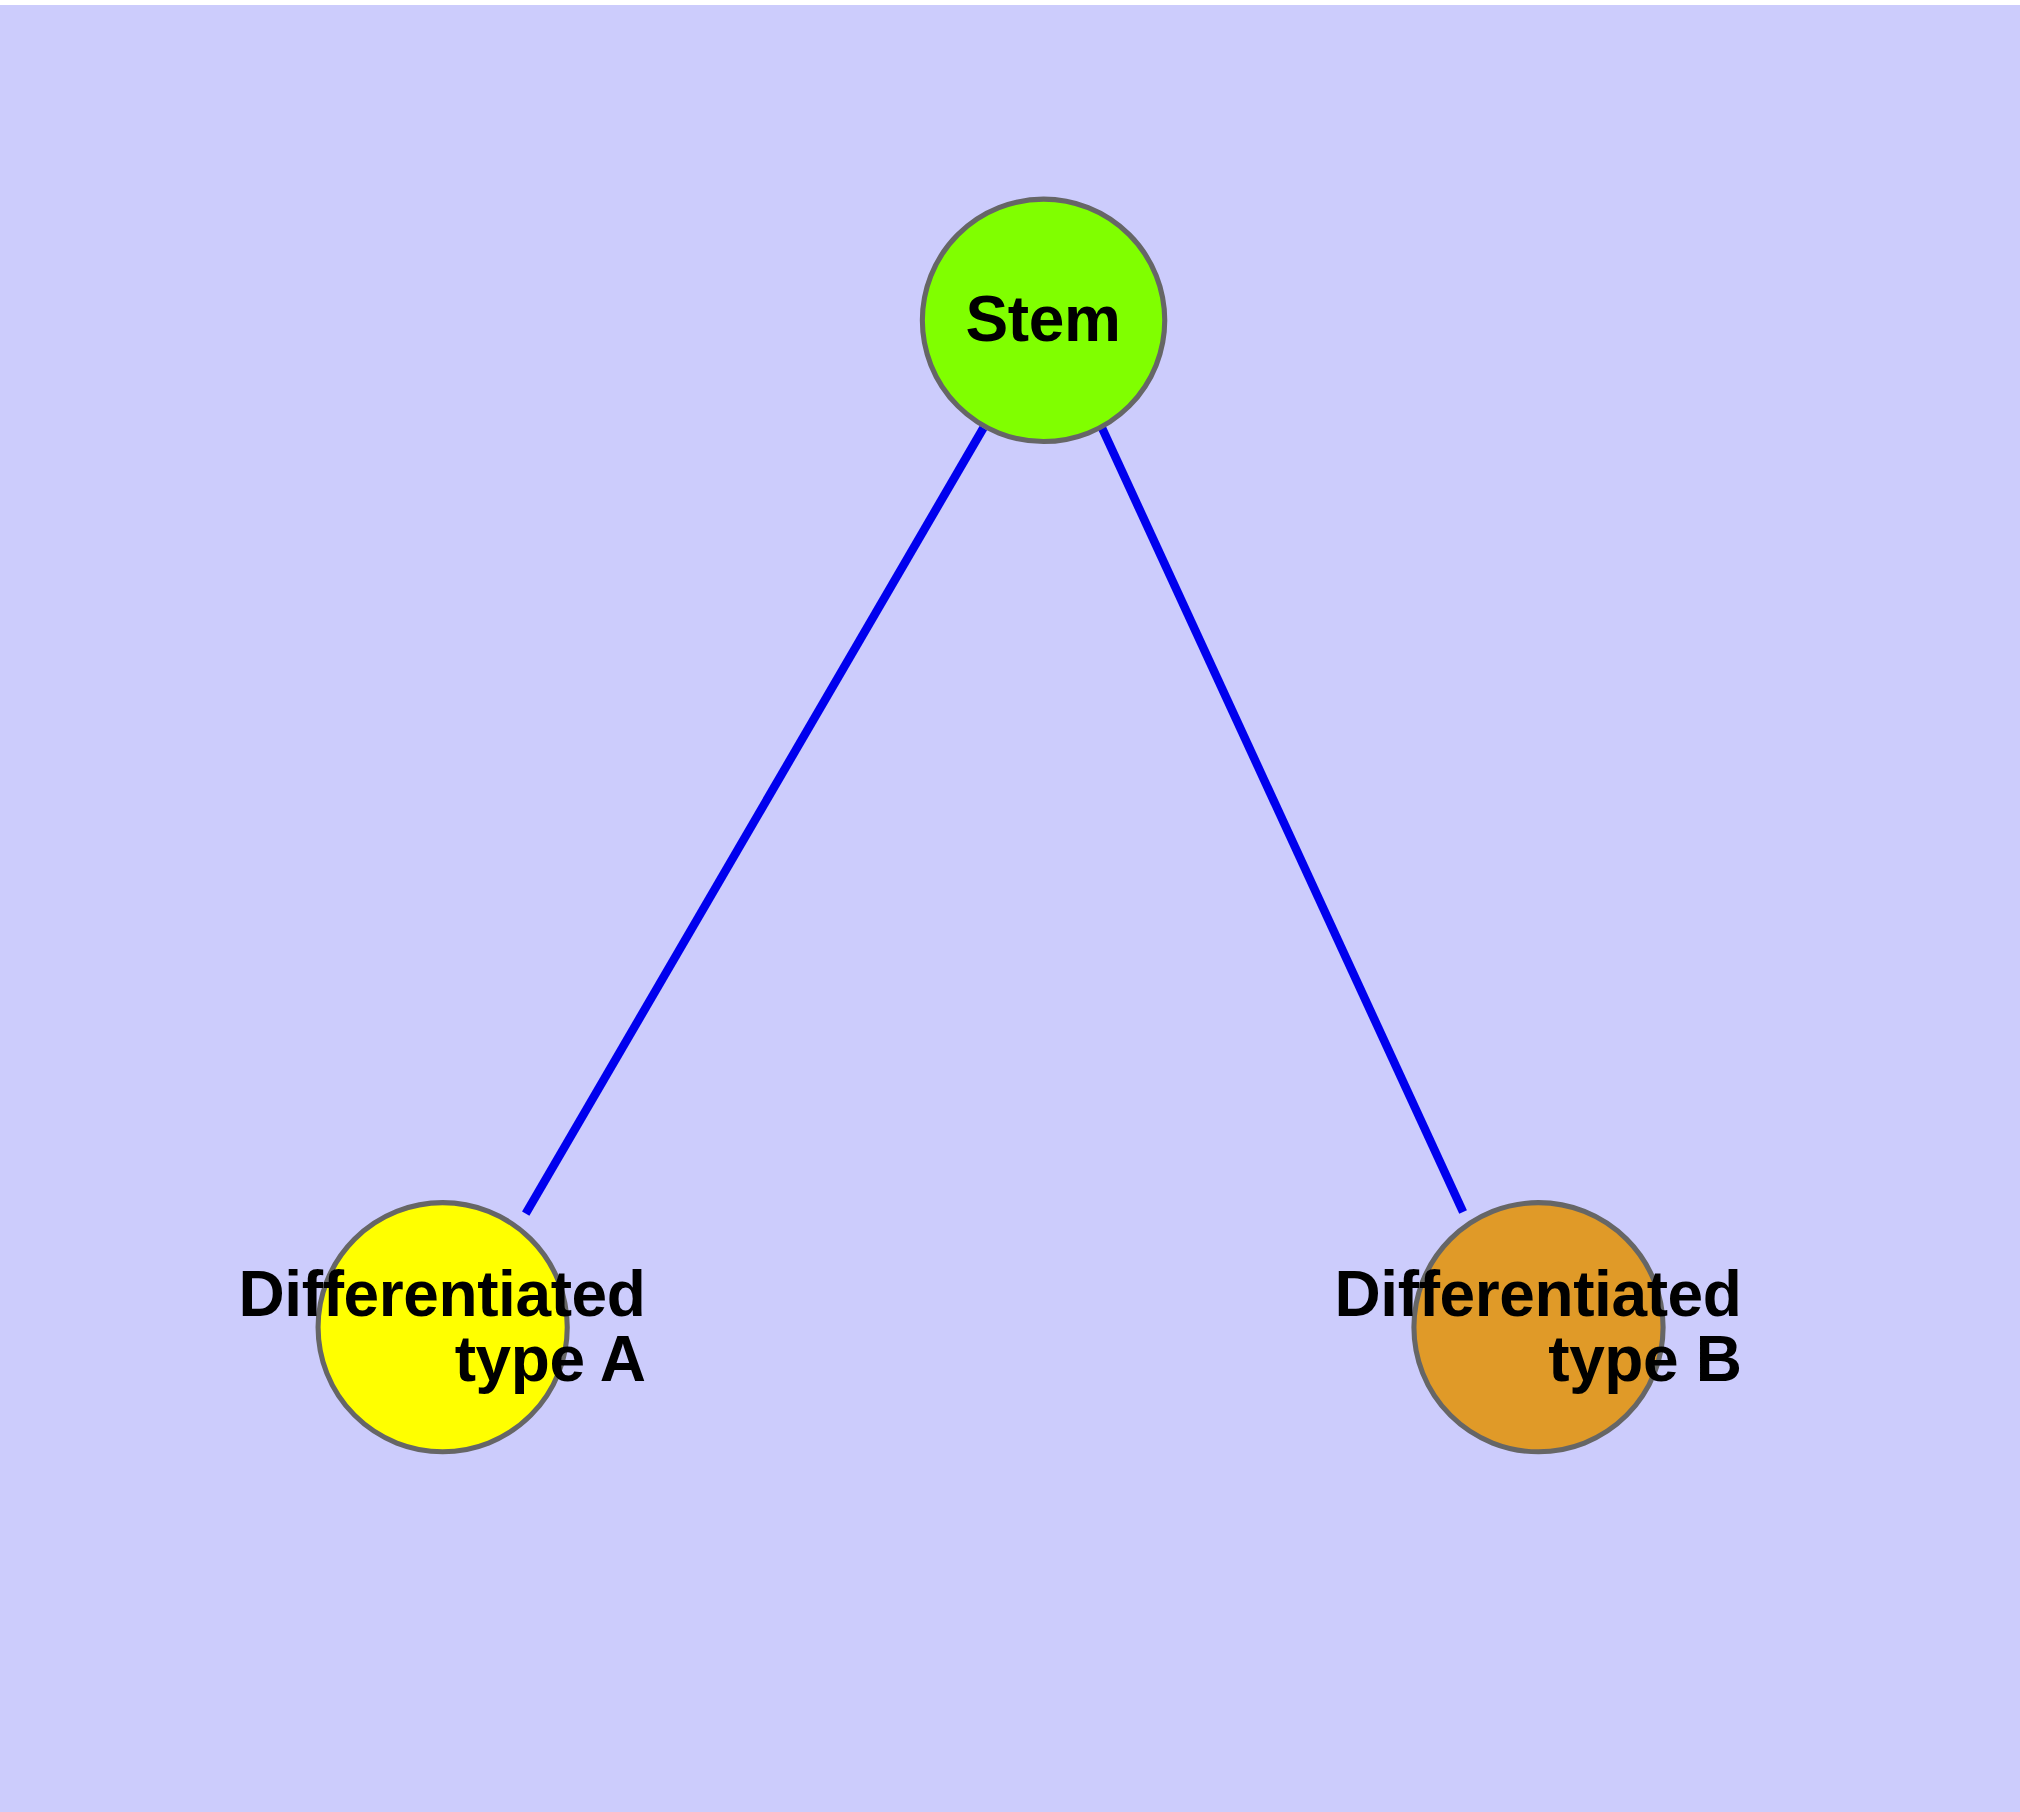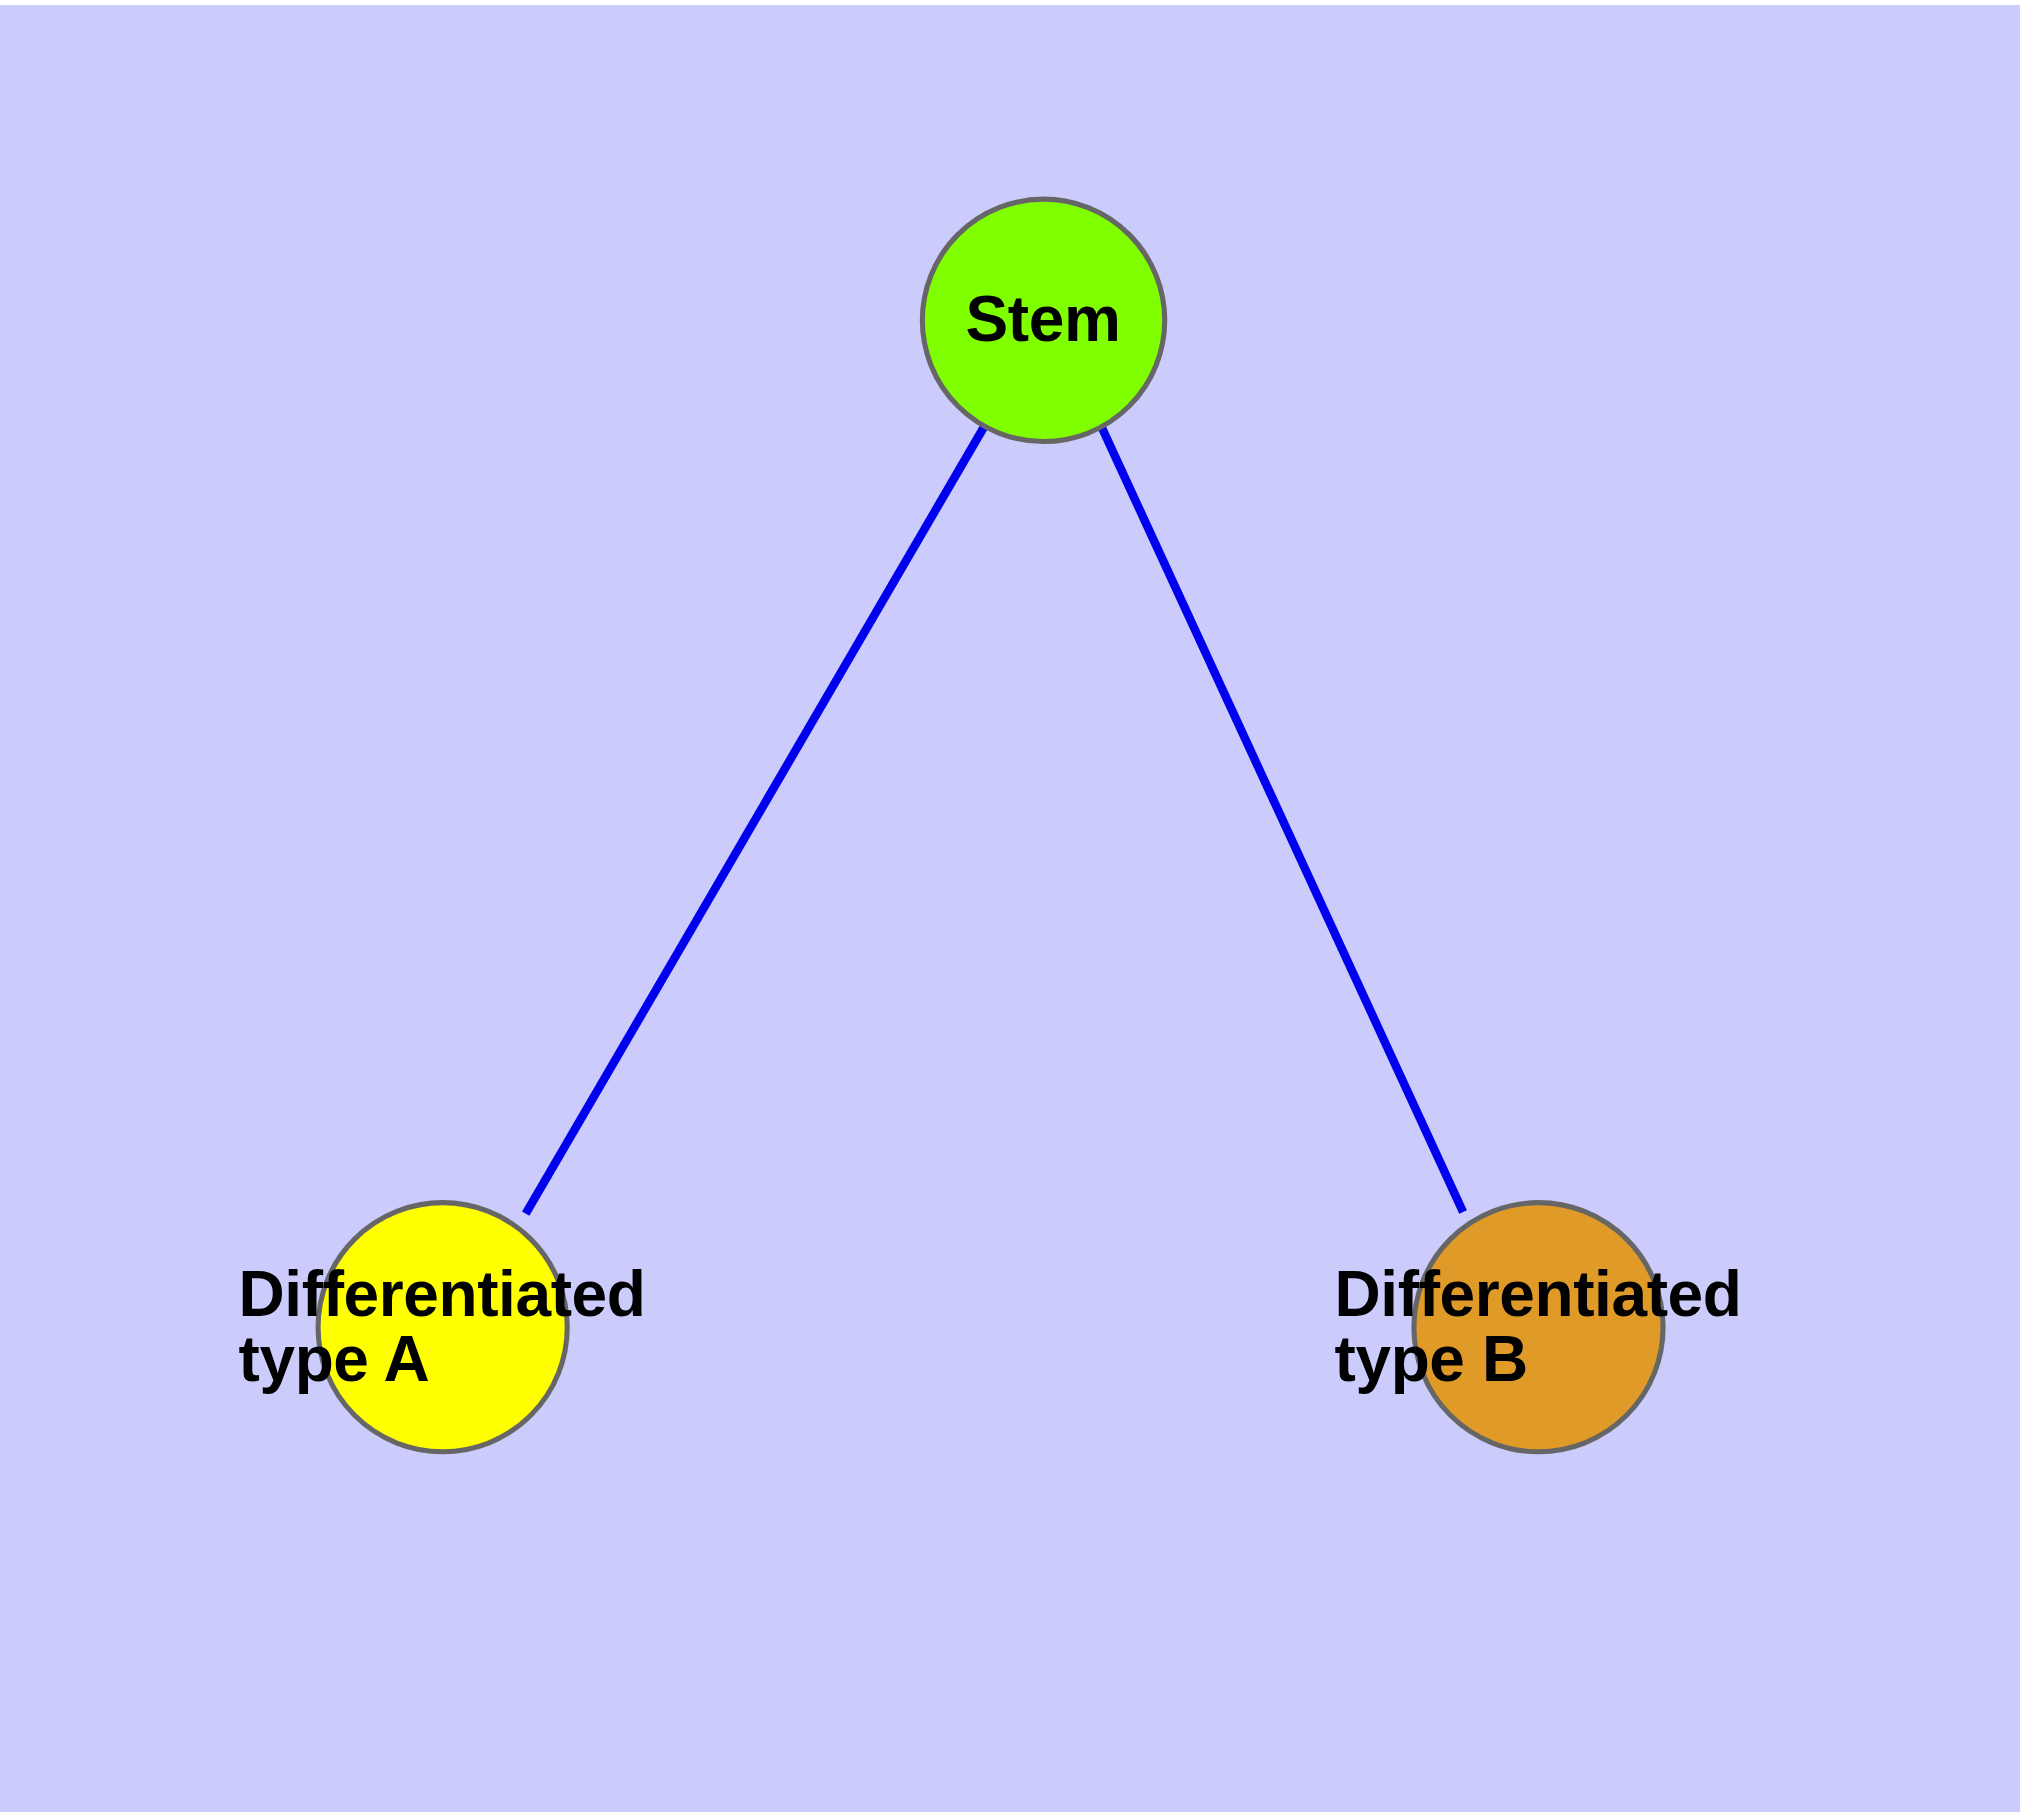--- a/index.html
+++ b/index.html
@@ -29,21 +29,21 @@
   #graph-svg {
     position: absolute;
     left: 0;
     top: 0;
     width: 2021px;
     height: 1812px;
     display: block;
   }
   .node-label {
     position: absolute;
-    text-align: left;
+    text-align: right;
     color: #000000;
     font-weight: bold;
     line-height: 1.02;
     white-space: pre;
     pointer-events: none;
     transform: translate(-50%, -50%);
     letter-spacing: -0.4px;
   }
   .label-stem   { font-size: 64px; }
   .label-type-a { font-size: 64px; }

